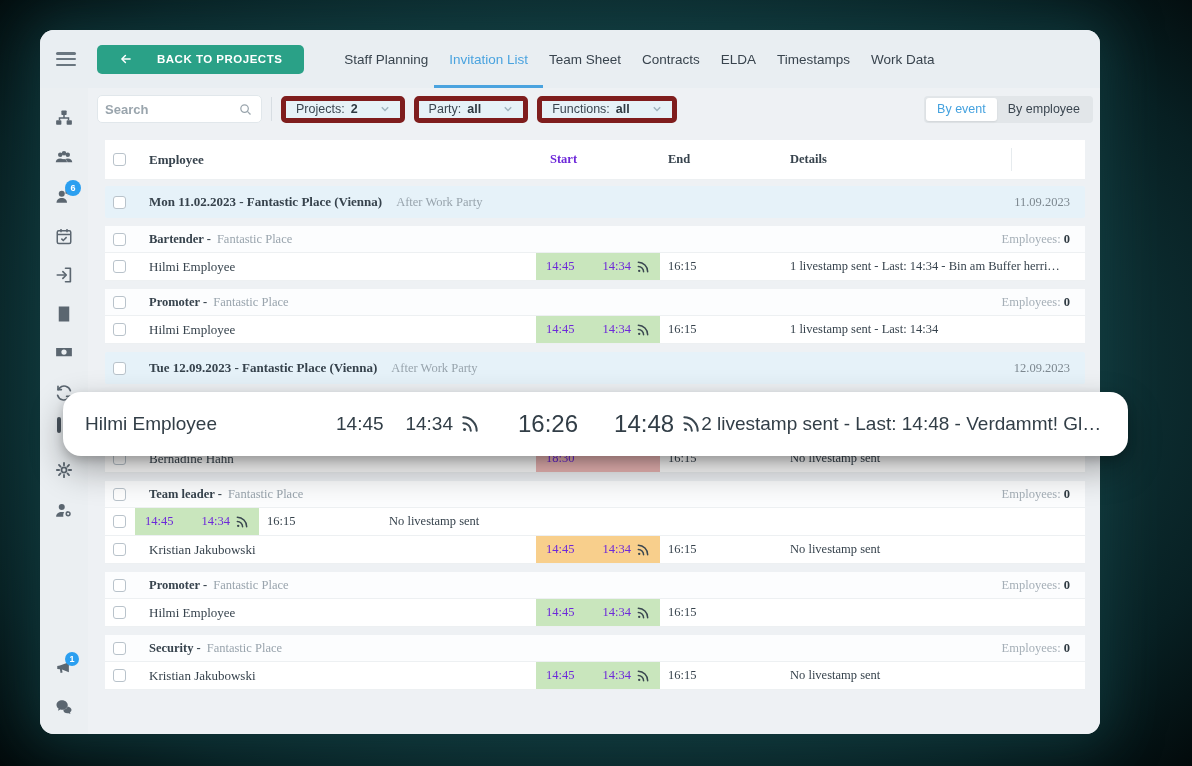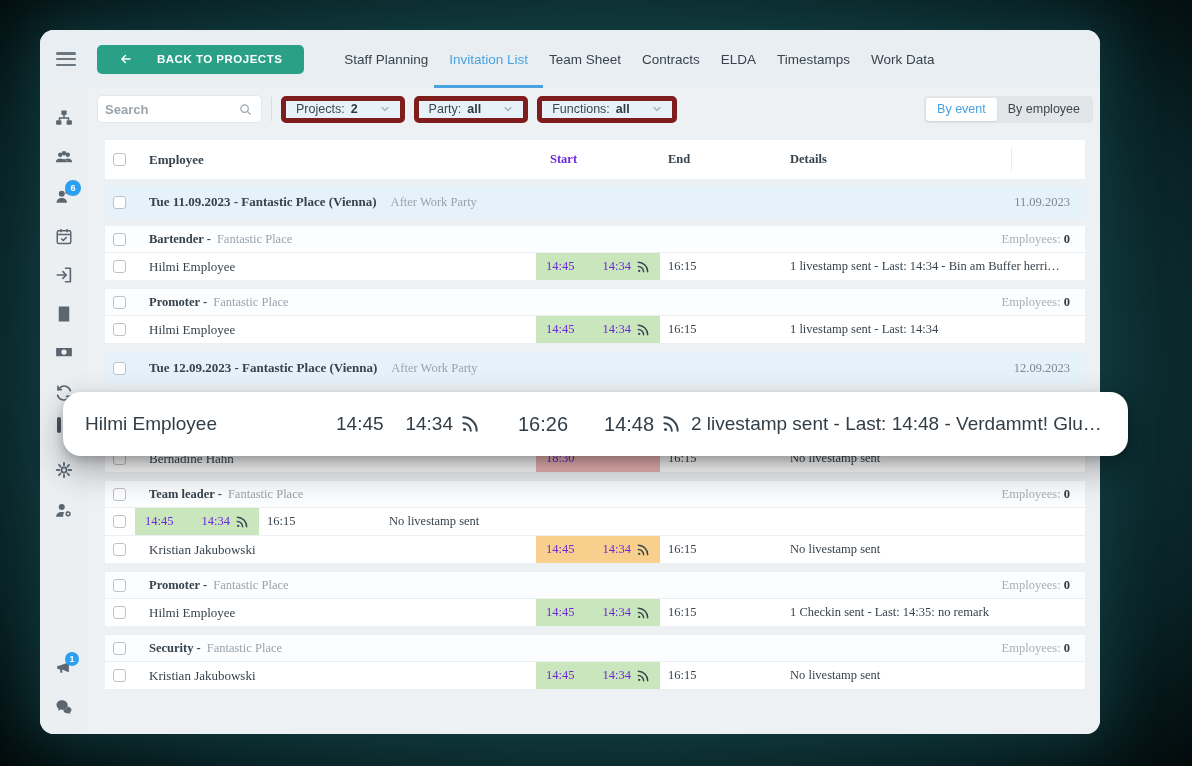--- a/index.html
+++ b/index.html
@@ -69,21 +69,21 @@
   .fn-role { font-weight:bold; font-size:12.5px; color:#37434d; padding-left:14px; }
   .fn-company { font-size:12.5px; color:#99a4ad; margin-left:6px; }
   .fn-emp { margin-left:auto; font-size:12.5px; color:#a5afb7; padding-right:15px; }
   .fn-emp b { color:#2f3a42; }
   .row-employee { height:28px; }
   
   .overlay-row { position:absolute; left:63px; top:392px; width:1065px; height:64px; background:#fff; border-radius:18px;
                  box-shadow:0 14px 34px rgba(0,0,0,.32), 0 4px 10px rgba(0,0,0,.18); z-index:60; display:flex; align-items:center; overflow:hidden; }
   .ov-name { flex:0 0 255px; padding-left:22px; font-size:19px; color:#323e47; }
   .ov-badge { flex:0 0 180px; align-self:stretch; display:flex; align-items:center; justify-content:space-between; padding:0 18px; font-size:19px; color:#323e47; }
-  .ov-end { flex:0 0 193px; padding-left:20px; display:flex; align-items:flex-end; gap:36px; font-size:20px; color:#323e47; }
+  .ov-end { flex:0 0 193px; padding-left:20px; display:flex; align-items:flex-end; gap:36px; font-size:24px; color:#323e47; }
   .ov-stamp { display:flex; align-items:center; gap:7px; }
   .ov-details { flex:1; font-size:19px; color:#323e47; white-space:nowrap; overflow:hidden; text-overflow:ellipsis; padding-right:26px; }
 </style>
 </head>
 <body>
 
 <div class="app">
 
   <div class="topbar">
     <div class="hamburger">
@@ -244,21 +244,21 @@
         <div class="col-badge" style="justify-content:flex-start;padding-left:14px">Start</div>
         <div class="col-end">End</div>
         <div class="col-details">Details</div>
         <div class="hdr-sep"></div>
       </div>
       <div>
           <div class="row row-event">
     <div class="col-check">
               <span class="cb"></span>
             </div>
-    <span class="ev-title">Tue 11.09.2023 - Fantastic Place (Vienna)</span>
+    <span class="ev-title">Mon 11.02.2023 - Fantastic Place (Vienna)</span>
     <span class="ev-sub">After Work Party</span>
     <span class="ev-date">11.09.2023</span>
   </div>
           <div class="row row-function">
     <div class="col-check">
               <span class="cb"></span>
             </div>
     <span class="fn-role">Bartender -</span>
     <span class="fn-company">Fantastic Place</span>
     <span class="fn-emp"><span>Employees:</span> <b>0</b></span>
@@ -400,21 +400,20 @@
       <span class="stamp">
         <span>14:34</span>
         <svg class="rss" width="14" height="14" viewBox="0 0 24 24" fill="none" stroke="currentColor" stroke-width="2.6" stroke-linecap="round">
                   <path d="M4 11a9 9 0 0 1 9 9"></path>
                   <path d="M4 4a16 16 0 0 1 16 16"></path>
                   <circle cx="5.5" cy="18.5" r="2" fill="currentColor" stroke="none"></circle>
                 </svg>
       </span>
     </div>
     <div class="col-end">16:15</div>
-    <div class="col-details">1 Checkin sent - Last: 14:35: no remark</div>
   </div>
           <div class="row row-function">
     <div class="col-check">
               <span class="cb"></span>
             </div>
     <span class="fn-role">Security -</span>
     <span class="fn-company">Fantastic Place</span>
     <span class="fn-emp"><span>Employees:</span> <b>0</b></span>
   </div>
           <div class="row row-employee">

